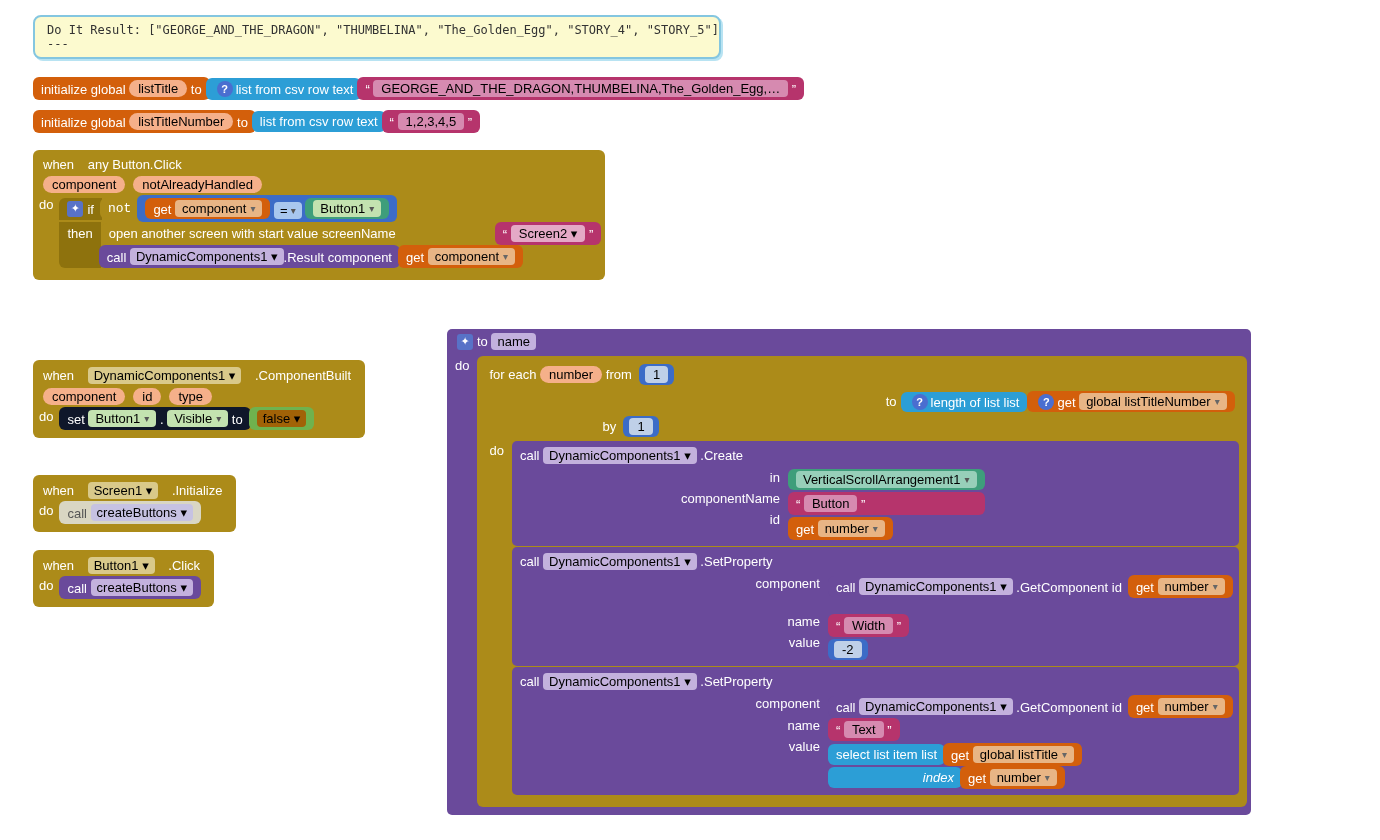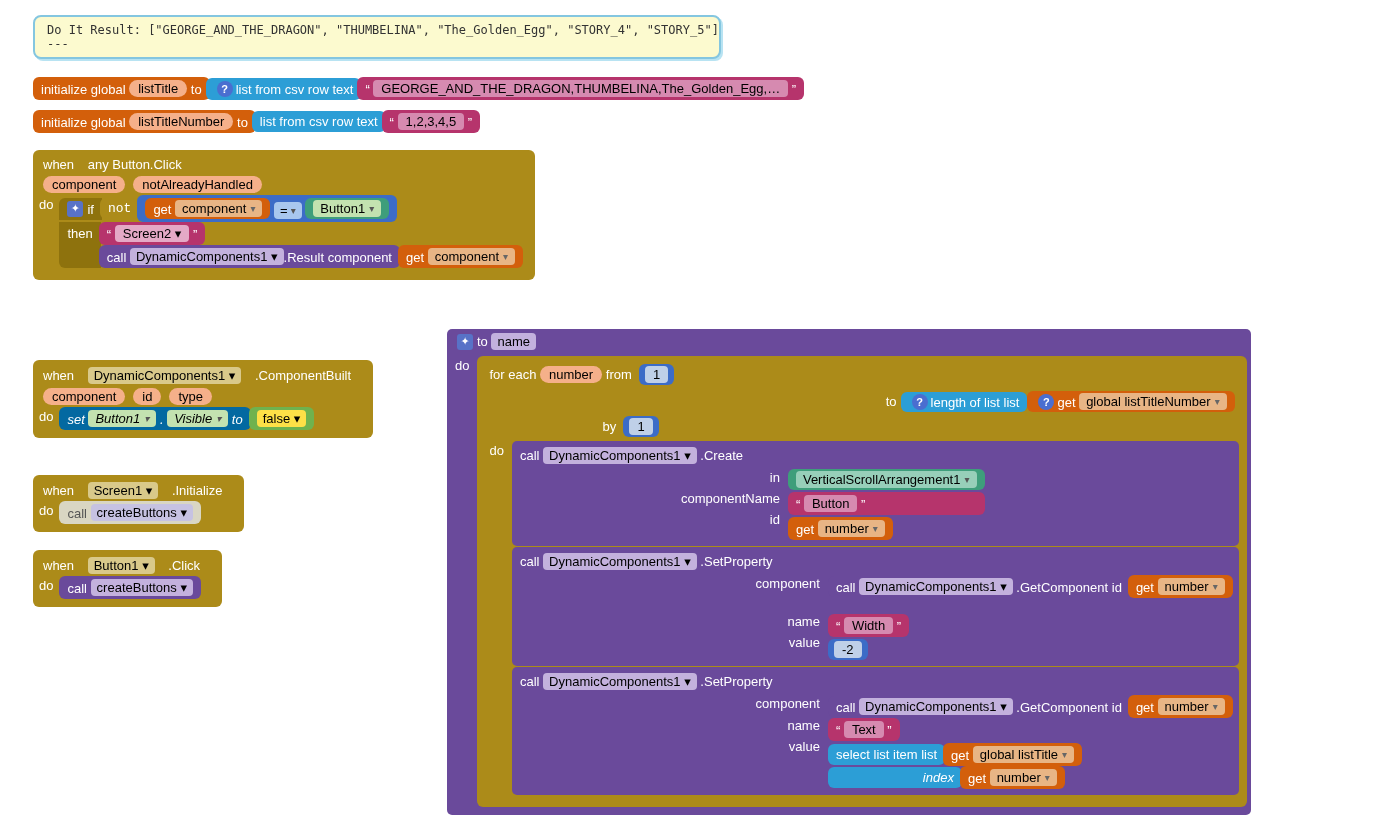--- a/index.html
+++ b/index.html
@@ -12,42 +12,42 @@
   }
   .blk { display: inline-flex; align-items: flex-end; border-radius: 6px; padding: 3px 8px; white-space: nowrap; }
   .row { display: flex; align-items: center; }
   .chip { display:inline-flex; align-items:center; border-radius: 4px; padding: 1px 6px; }
   .orange { background:#d35f0b; }
   .blue   { background:#2c9ed6; }
   .magenta{ background:#b6346c; }
   .olive  { background:#ac8b19; }
   .olive-d{ background:#8e720d; }
   .teal   { background:#3e9e7b; }
-  .green  { background:#0369a1;font-style:italic; }
+  .green  { background:#0f172a; }
   .purple { background:#6a4a9b; }
   .navy   { background:#3c6cc7; }
-  .ltgreen{ background:#fde047; color:#000; }
+  .ltgreen{ background:#a16207; color:#000; }
   .beige  { background:#d9d6c3; color:#555; }
   .varpill { background:#f5b08a; color:#000; border-radius:11px; padding:1px 9px; display:inline-block; }
   .ddpill { background:#e8b585; color:#000; border-radius:4px; padding:1px 7px; display:inline-flex; align-items:center; gap:4px; }
   .ddpill::after { content:"▾"; font-size:10px; color:#666; }
   .ddgreen { background:#c3e2b0; color:#000; border-radius:4px; padding:1px 7px; display:inline-flex; align-items:center; gap:4px;}
   .ddgreen::after { content:"▾"; font-size:10px; color:#555; }
   .ddteal { background:#97cfb9; color:#000; border-radius:4px; padding:1px 7px; display:inline-flex; align-items:center; gap:4px;}
   .ddteal::after { content:"▾"; font-size:10px; color:#555; }
   .ddop { background:#a8c7ee; color:#000; border-radius:4px; padding:1px 6px; display:inline-flex; align-items:center; gap:3px;}
   .ddop::after { content:"▾"; font-size:10px; color:#555; }
   .strpill { background:#d68ab0; color:#000; border-radius:4px; padding:1px 8px; display:inline-block; }
   .numpill { background:#bfd0e8; color:#000; border-radius:4px; padding:1px 8px; display:inline-block; }
   .tooltip { position:absolute; background:#fcfacf; border:2px solid #84c6e0; border-radius:8px; padding:6px 12px; color:#333; font-family:monospace; font-size:12px; box-shadow:2px 2px 0 #b8e3f2; }
   .tooltip.pink { border-color:#e8a598; box-shadow:2px 2px 0 #f3cfc7; }
   .gear { display:inline-flex; width:16px; height:16px; background:#5872c7; border-radius:3px; color:#fff; align-items:center; justify-content:center; font-size:11px; margin-right:4px;}
   .q { display:inline-flex; width:16px; height:16px; border-radius:50%; background:#4a6ed0; color:#fff; align-items:center; justify-content:center; font-size:11px; font-weight:bold; margin:0 3px;}
   .cblock { border-radius:6px; padding:4px 8px; position:relative; }
-  .eventbox { background:#ac8b19; border-radius:6px; padding:5px 12px 0 0; display:inline-block; }
+  .eventbox { background:#ac8b19; border-radius:6px; padding:5px 4px 0 0; display:inline-block; }
   .eventhead { padding:2px 10px; color:#fff; display:flex; align-items:center; gap:5px;}
   .do-label { color:#fff; padding:2px 6px; }
   .flex { display:flex; align-items:flex-start; }
   .col { display:flex; flex-direction:column; }
   .gap2 { gap:2px; }
   .right-labels { display:flex; flex-direction:column; align-items:flex-end; gap:6px; padding:6px 8px; color:#fff;}
   .purblock { background:#6a4a9b; border-radius:5px; }
   .layout { position:relative; width:1380px; height:830px; }
 </style>
 </head>
@@ -99,20 +99,23 @@
           <span class="blk teal" style="padding:2px 8px;">
                 <span class="ddgreen">Button1</span>
               </span>
         </span>
       </div>
 
       <div class="row" style="align-items:flex-start;">
         <span class="blk olive-d" style="border-radius:0 0 0 6px; align-self:stretch; display:flex; align-items:flex-start; padding-top:4px;">then</span>
         <div class="col">
           <div class="row">
+            <span class="blk olive" style="min-width:380px; justify-content:space-between;">
+              <span>open another screen with start value  screenName</span>
+            </span>
             <span class="blk magenta" style="margin-left:-2px;">“&nbsp;<span class="strpill" style="background:#e4a9c6;"><span>Screen2</span>&nbsp;▾</span>&nbsp;”</span>
           </div>
           <div class="row">
             <span class="blk purple" style="margin-left:-2px;">
               <span>call</span>&nbsp;
               <span class="chip" style="background:#c3b1dd;color:#000;"><span>DynamicComponents1</span>&nbsp;▾</span>
               <span>.Result  component</span>
             </span>
             <span class="blk orange" style="margin-left:-2px;"><span>get</span>&nbsp;<span class="ddpill">component</span></span>
           </div>

